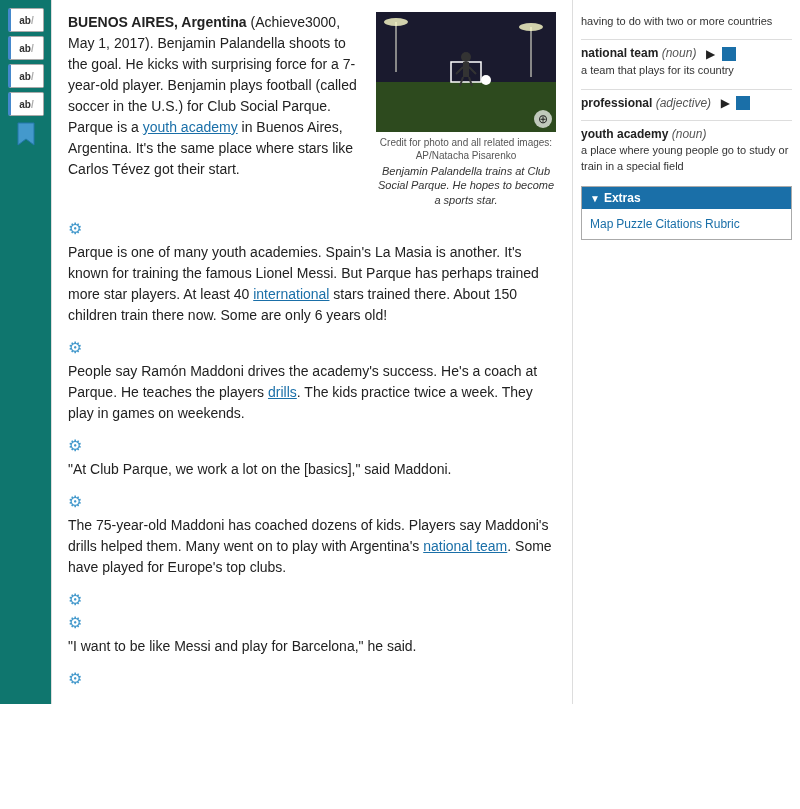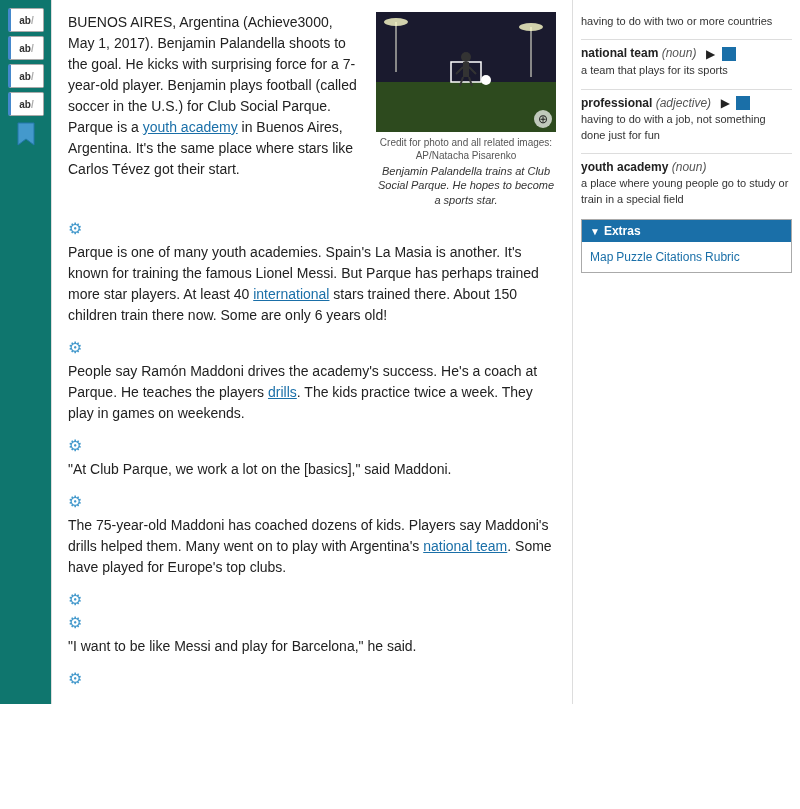--- a/index.html
+++ b/index.html
@@ -64,21 +64,21 @@
     }
     .article-header {
       display: flex;
       gap: 16px;
       margin-bottom: 12px;
     }
     .article-text-intro {
       flex: 1;
     }
     .article-title {
-      font-weight: normal;
+      font-weight: bold;
       font-size: 14px;
     }
     .article-image-box {
       width: 180px;
       flex-shrink: 0;
       display: flex;
       flex-direction: column;
       align-items: center;
     }
     .image-placeholder {
@@ -334,35 +334,34 @@
 
       <div class="vocab-item">
         <div>
           <span class="vocab-term">national team</span>
           <span class="vocab-pos"> (noun)</span>
           <span class="vocab-icons">
             <span class="vocab-play">▶</span>
             <span class="vocab-blue-box"></span>
           </span>
         </div>
-        <div class="vocab-def">a team that plays for its sports</div>
+        <div class="vocab-def">a team that plays for its country</div>
       </div>
 
       <hr class="divider-line">
 
       <div class="vocab-item">
         <div>
           <span class="vocab-term">professional</span>
           <span class="vocab-pos"> (adjective)</span>
           <span class="vocab-icons">
             <span class="vocab-play">▶</span>
             <span class="vocab-blue-box"></span>
           </span>
         </div>
-        <div class="vocab-def">having to do with a job, not something done just for fun</div>
       </div>
 
       <hr class="divider-line">
 
       <div class="vocab-item">
         <div>
           <span class="vocab-term">youth academy</span>
           <span class="vocab-pos"> (noun)</span>
         </div>
         <div class="vocab-def">a place where young people go to study or train in a special field</div>

